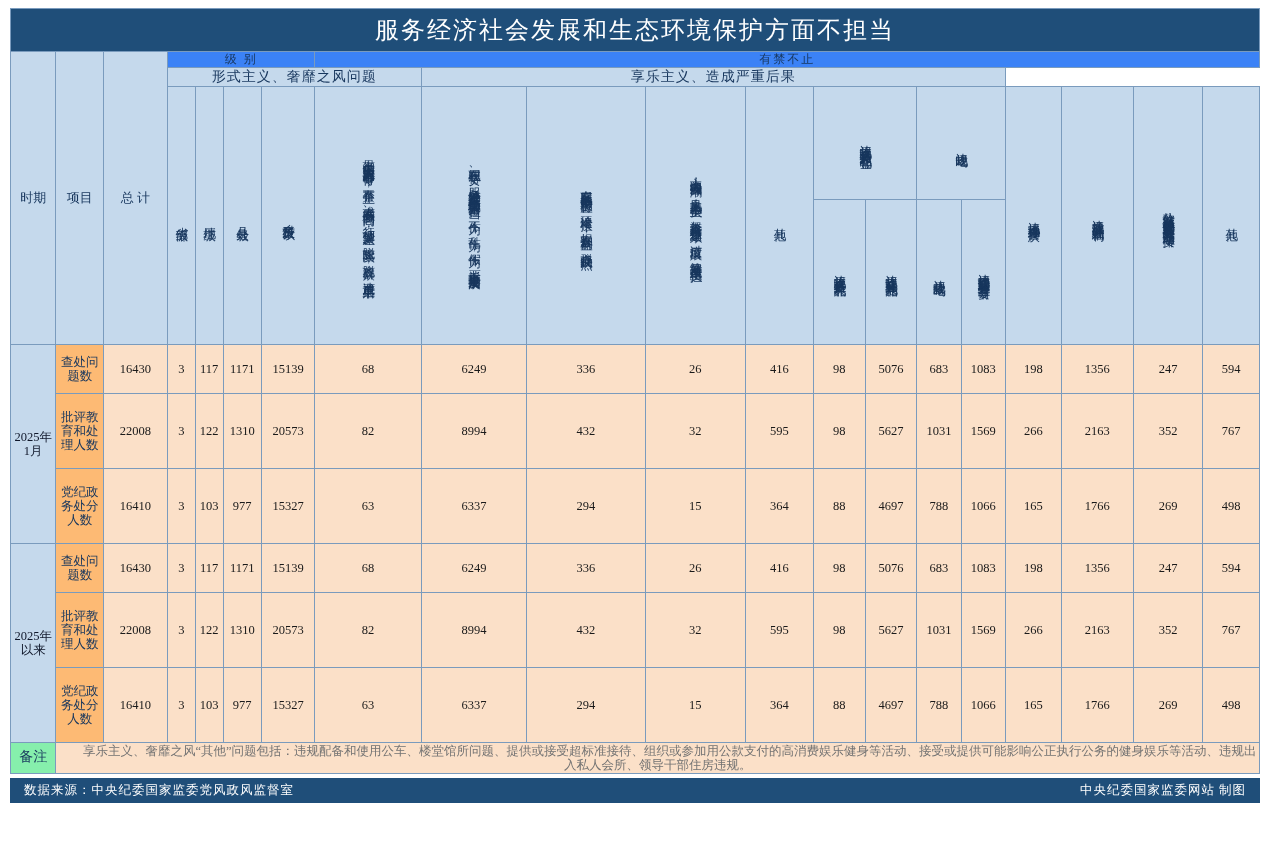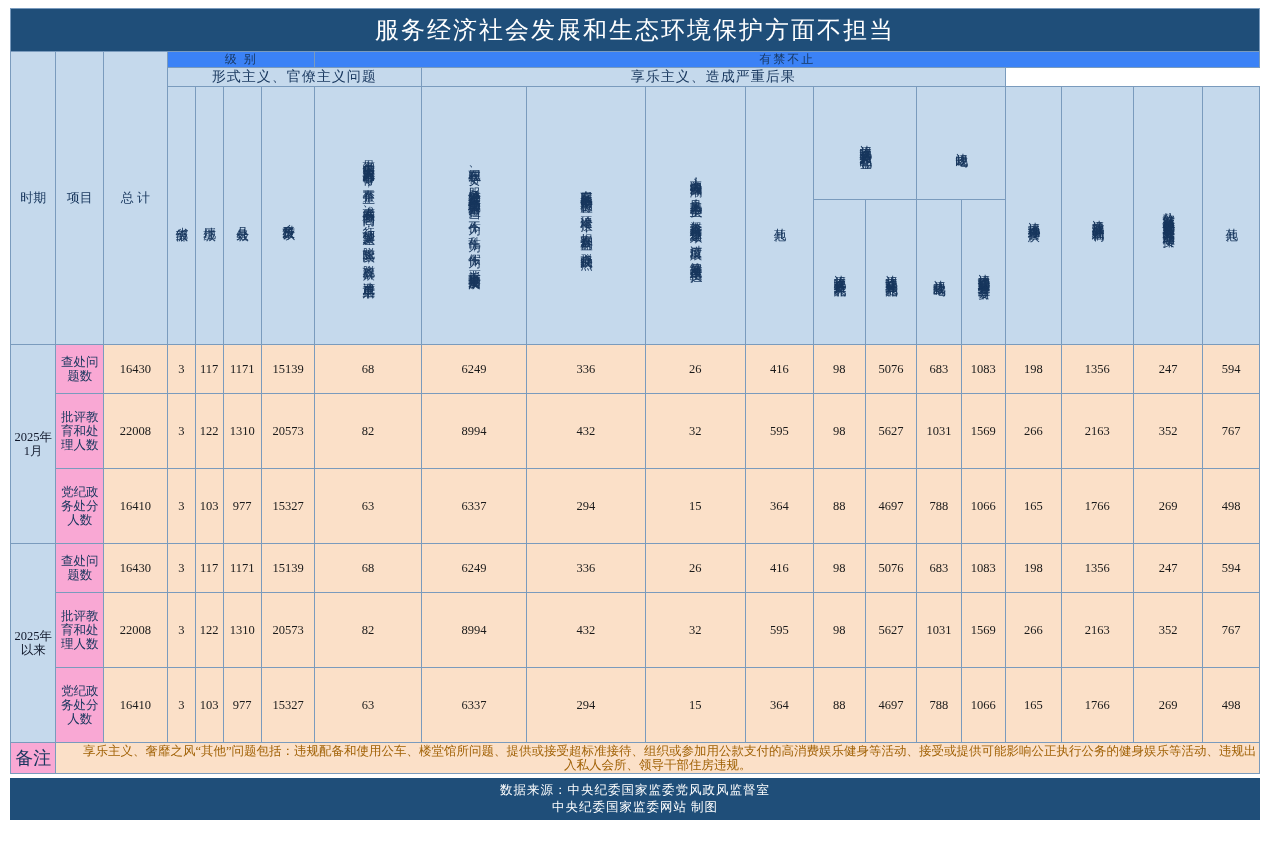--- a/index.html
+++ b/index.html
@@ -71,64 +71,63 @@
   
   .rowhdr{
     background:#c5d9ec;
     color:#0f172a;
     font-size:12.5px;
     font-family:"Liberation Serif","DejaVu Serif",serif;
     line-height:1.25;
     font-weight:normal;
   }
   .item{
-    background:#f9a8d4;
+    background:#fdba74;
     color:#17365d;
     font-size:12.5px;
     font-family:"Liberation Serif","DejaVu Serif",serif;
     line-height:1.25;
     width:46px;
   }
   .num{
     background:#fbe0c8;
     color:#1a1a1a;
     font-size:12.5px;
     font-family:"Liberation Serif","DejaVu Serif",serif;
     height:46px;
   }
   .note-label{
-    background:#f9a8d4;
+    background:#86efac;
     color:#17365d;
-    font-size:18px;
-    font-family:Liberation Sans, sans-serif;
+    font-size:14px;
+    font-family:Liberation Mono, monospace;
   }
   .note-body{
     background:#fbe0c8;
-    color:#a16207;
+    color:#737373;
     font-size:12.5px;
     text-align:left;
     line-height:1.6;
     padding:6px 12px;
     font-family:"Liberation Serif","DejaVu Serif",serif;
     text-indent:24px;
   }
   .footer{
     width:1250px;
     box-sizing:border-box;
     margin-top:4px;
     background:#1f4e79;
     color:#ffffff;
     font-size:12.5px;
     font-family:"Liberation Serif","DejaVu Serif",serif;
     display:flex;
     justify-content:space-between;
     align-items:center;
-    padding:4px 26px;
+    padding:4px 14px;
     letter-spacing:1px;
-    flex-direction:column;
   }
 </style>
 </head>
 <body>
 
 <div class="sheet">
   <table class="main">
     <colgroup>
       <col style="width:44px">
       <col style="width:46px">
@@ -159,21 +158,21 @@
 
     <tr>
       <td class="hdr" rowspan="3">时期</td>
       <td class="hdr" rowspan="3">项目</td>
       <td class="hdr" rowspan="3">总&nbsp;计</td>
       <td class="hdr hdr-top" colspan="4">级 别</td>
       <td class="hdr hdr-top" colspan="13">有禁不止</td>
     </tr>
 
     <tr>
-      <td class="hdr hdr-mid" colspan="5">形式主义、官僚主义问题</td>
+      <td class="hdr hdr-mid" colspan="5">形式主义、奢靡之风问题</td>
       <td class="hdr hdr-mid" colspan="8">享乐主义、造成严重后果</td>
     </tr>
 
     <tr>
       <td class="hdr-vert"><span class="vtext">省部级</span></td>
       <td class="hdr-vert"><span class="vtext">地厅级</span></td>
       <td class="hdr-vert"><span class="vtext">县处级</span></td>
       <td class="hdr-vert"><span class="vtext">乡科级及以下</span></td>
 
       <td class="hdr-vert"><span class="vtext just">贯彻党中央重大决策部署有令不行、有禁不止，或者表态多调门高、行动少落实差，脱离实际、脱离群众，造成严重后果</span></td>

